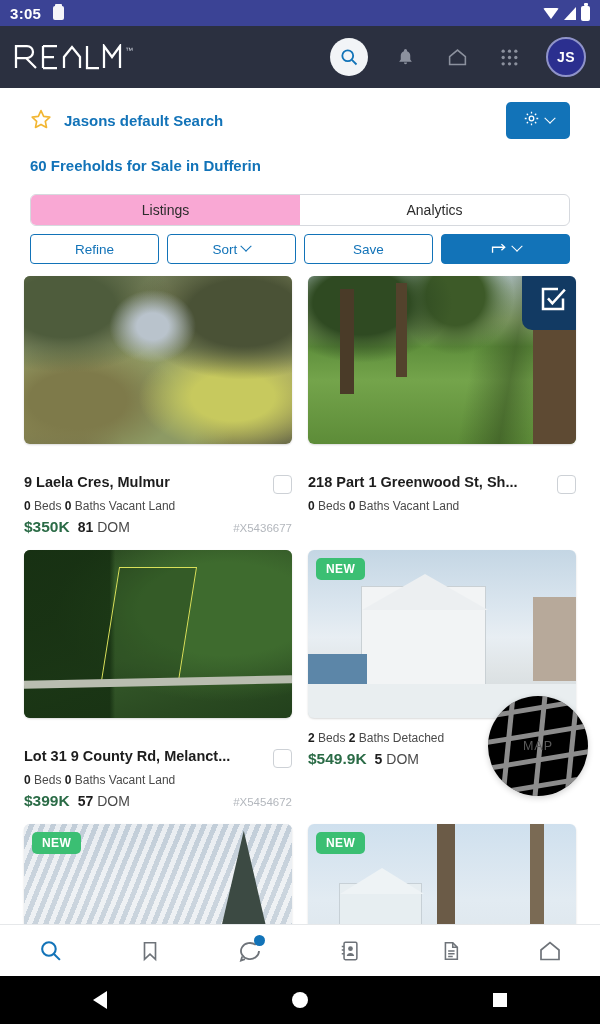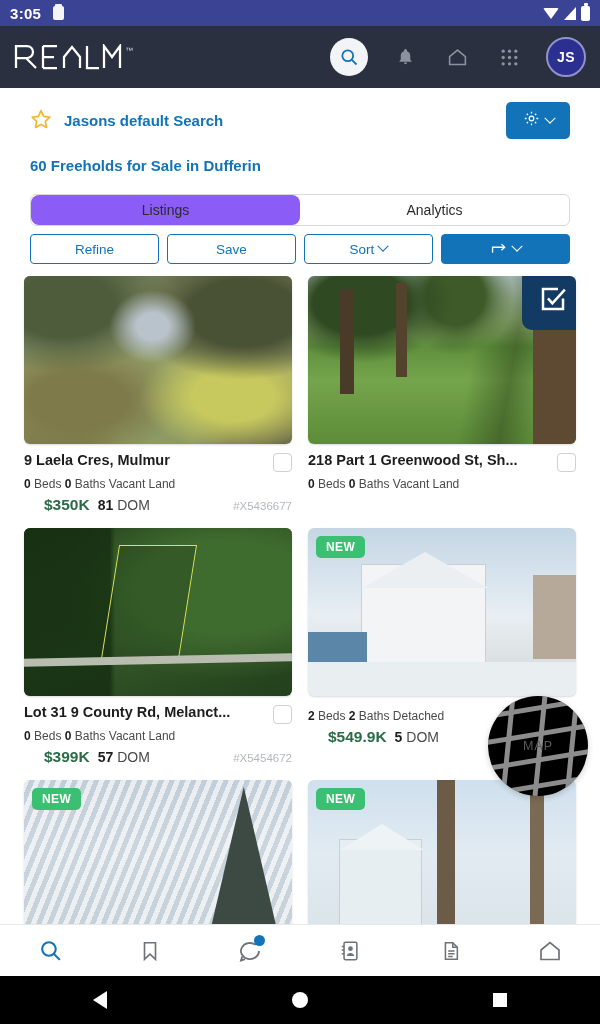--- a/index.html
+++ b/index.html
@@ -59,21 +59,21 @@
     background:#1273b8; color:#fff; border-radius:5px; width:64px; height:37px;
     display:flex; align-items:center; justify-content:center; gap:6px;
   }
   .result-title { color:#1273b8; font-size:15px; font-weight:bold; padding: 18px 30px 0 30px; }
 
   .tabs {
     display:flex; margin: 20px 30px 0 30px;
     border:1px solid #d6d9de; border-radius:6px; overflow:hidden; height:32px;
   }
   .tab { flex:1; display:flex; align-items:center; justify-content:center; font-size:14px; color:#2c2c2c; }
-  .tab.active { background:#8b5cf6;border-radius:8px; }
+  .tab.active { background:#f9a8d4; }
 
   .actions { display:flex; gap:8px; margin: 8px 30px 0 30px; }
   .act-btn {
     flex:1; height:30px; border:1px solid #1273b8; border-radius:4px;
     background:#fff; color:#1273b8; font-size:13.5px;
     display:flex; align-items:center; justify-content:center; gap:5px;
   }
   .act-btn.primary { background:#1273b8; border-color:#1273b8; color:#fff; }
   .chev { display:inline-block; width:8px; height:8px; border-right:1.6px solid currentColor; border-bottom:1.6px solid currentColor; transform: rotate(45deg) translate(-2px,-2px); }
 
@@ -86,29 +86,29 @@
   }
   .badge-new {
     position:absolute; top:8px; left:8px; background:#3bbf73; color:#fff;
     font-size:12px; font-weight:bold; padding:4px 10px; border-radius:5px; letter-spacing:.4px;
   }
   .chk-overlay {
     position:absolute; top:-8px; right:-8px; width:62px; height:62px;
     background:#123a63; border-radius:10px; display:flex; align-items:center; justify-content:center;
   }
   .info { padding-top: 8px; }
-  .title-row { display:flex; align-items:flex-start; justify-content:space-between; gap:6px; }
+  .title-row { display:flex; align-items:flex-start; justify-content:space-between; gap:6px;margin-top:22px; }
   .addr {
     font-size:14.5px; font-weight:bold; color:#1d1d1d; line-height:1.2;
     white-space:nowrap; overflow:hidden; text-overflow:ellipsis;
   }
   .chk-sm { flex:0 0 auto; width:19px; height:19px; border:1.5px solid #cdd1d6; border-radius:4px; background:#fff; margin-top:1px; }
   .specs { font-size:12px; color:#4a4a4a; margin-top:5px; }
   .specs b { color:#1d1d1d; font-weight:bold; }
-  .price-row { display:flex; align-items:baseline; gap:8px; margin-top:5px;margin-left:20px; }
+  .price-row { display:flex; align-items:baseline; gap:8px; margin-top:5px; }
   .price { color:#2a6b46; font-size:15.5px; font-weight:bold; }
   .dom { font-size:14px; color:#4a4a4a; }
   .dom b { color:#1d1d1d; }
   .mls { margin-left:auto; font-size:11.5px; color:#b3b7bd; }
 
   
   .map-fab {
     position:absolute; right: 12px; bottom: 128px;
     width:100px; height:100px; border-radius:50%;
     background:#000000; color:#5a5a5a; font-size:12.5px; letter-spacing:1px;
@@ -231,25 +231,25 @@
     <div class="tabs">
       <div class="tab active">Listings</div>
       <div class="tab">Analytics</div>
     </div>
 
     <div class="actions">
       <div class="act-btn">
         <span>Refine</span>
       </div>
       <div class="act-btn">
-        <span>Save</span>
-      </div>
-      <div class="act-btn">
         <span>Sort</span>
         <span class="chev"></span>
+      </div>
+      <div class="act-btn">
+        <span>Save</span>
       </div>
       <div class="act-btn primary">
         <span>
           <svg width="17" height="14" viewBox="0 0 22 16" fill="none" stroke="#fff" stroke-width="1.7">
             <path d="M2 14 V7 H17"></path>
               <path d="M13.5 3 L17.8 7 L13.5 11"></path>
           </svg>
         </span>
         <span class="chev"></span>
       </div>

